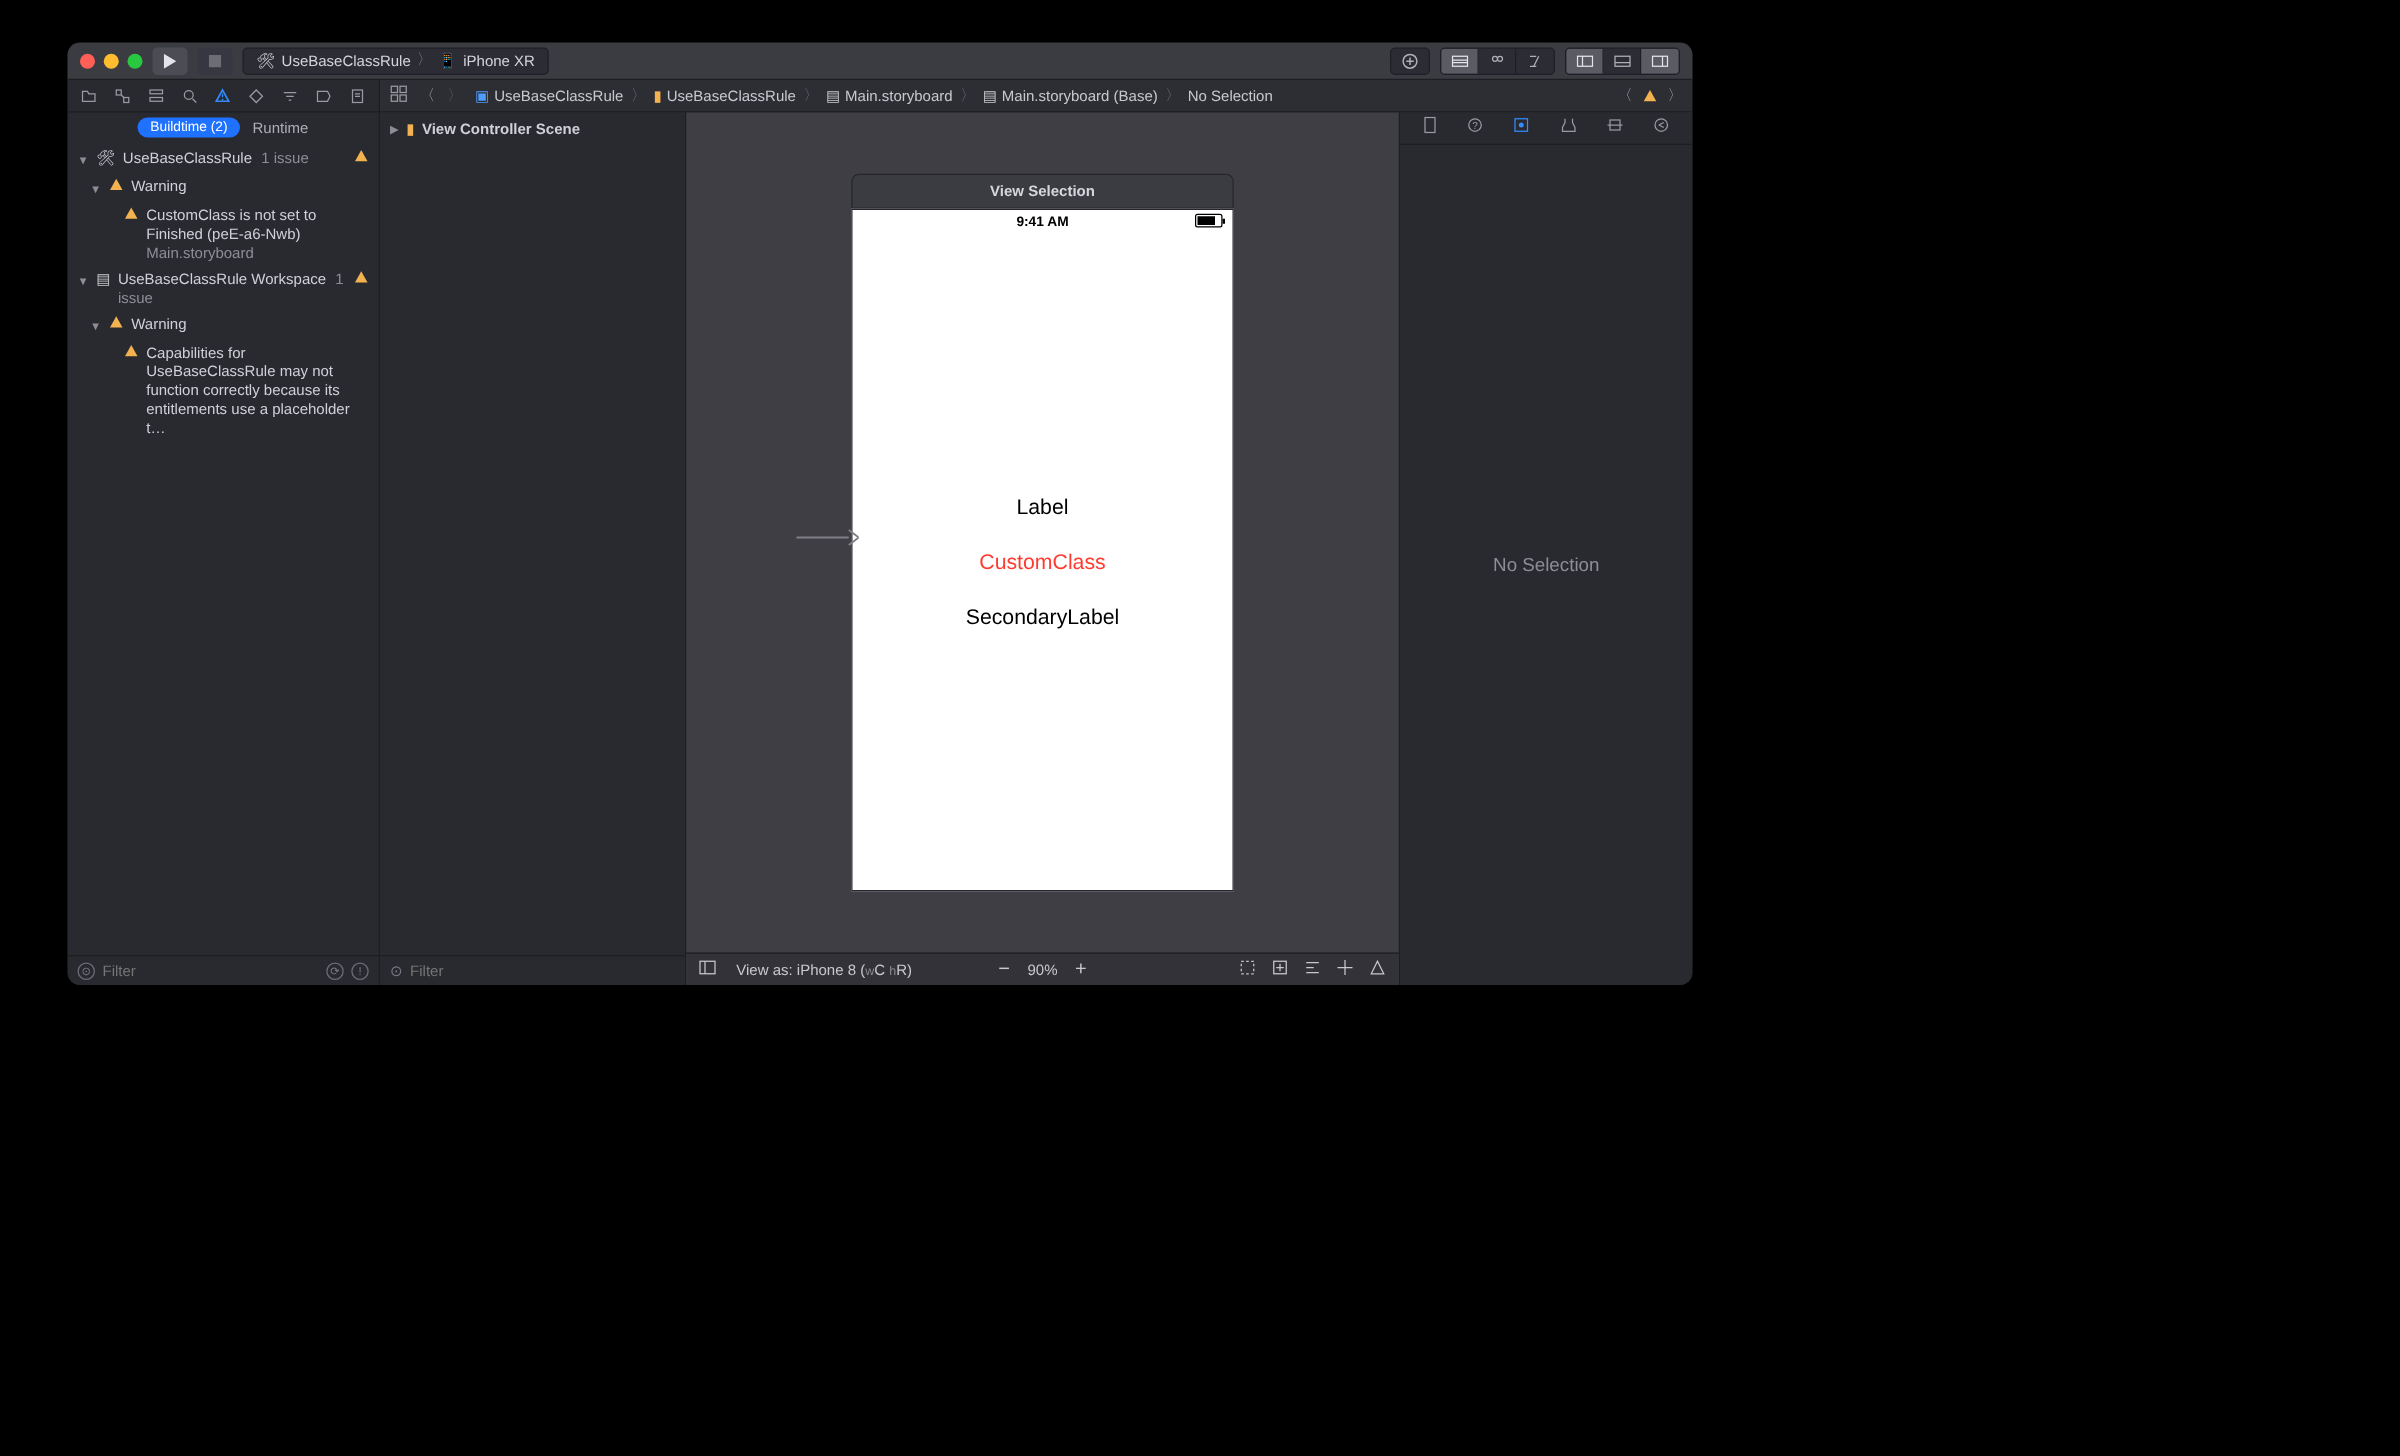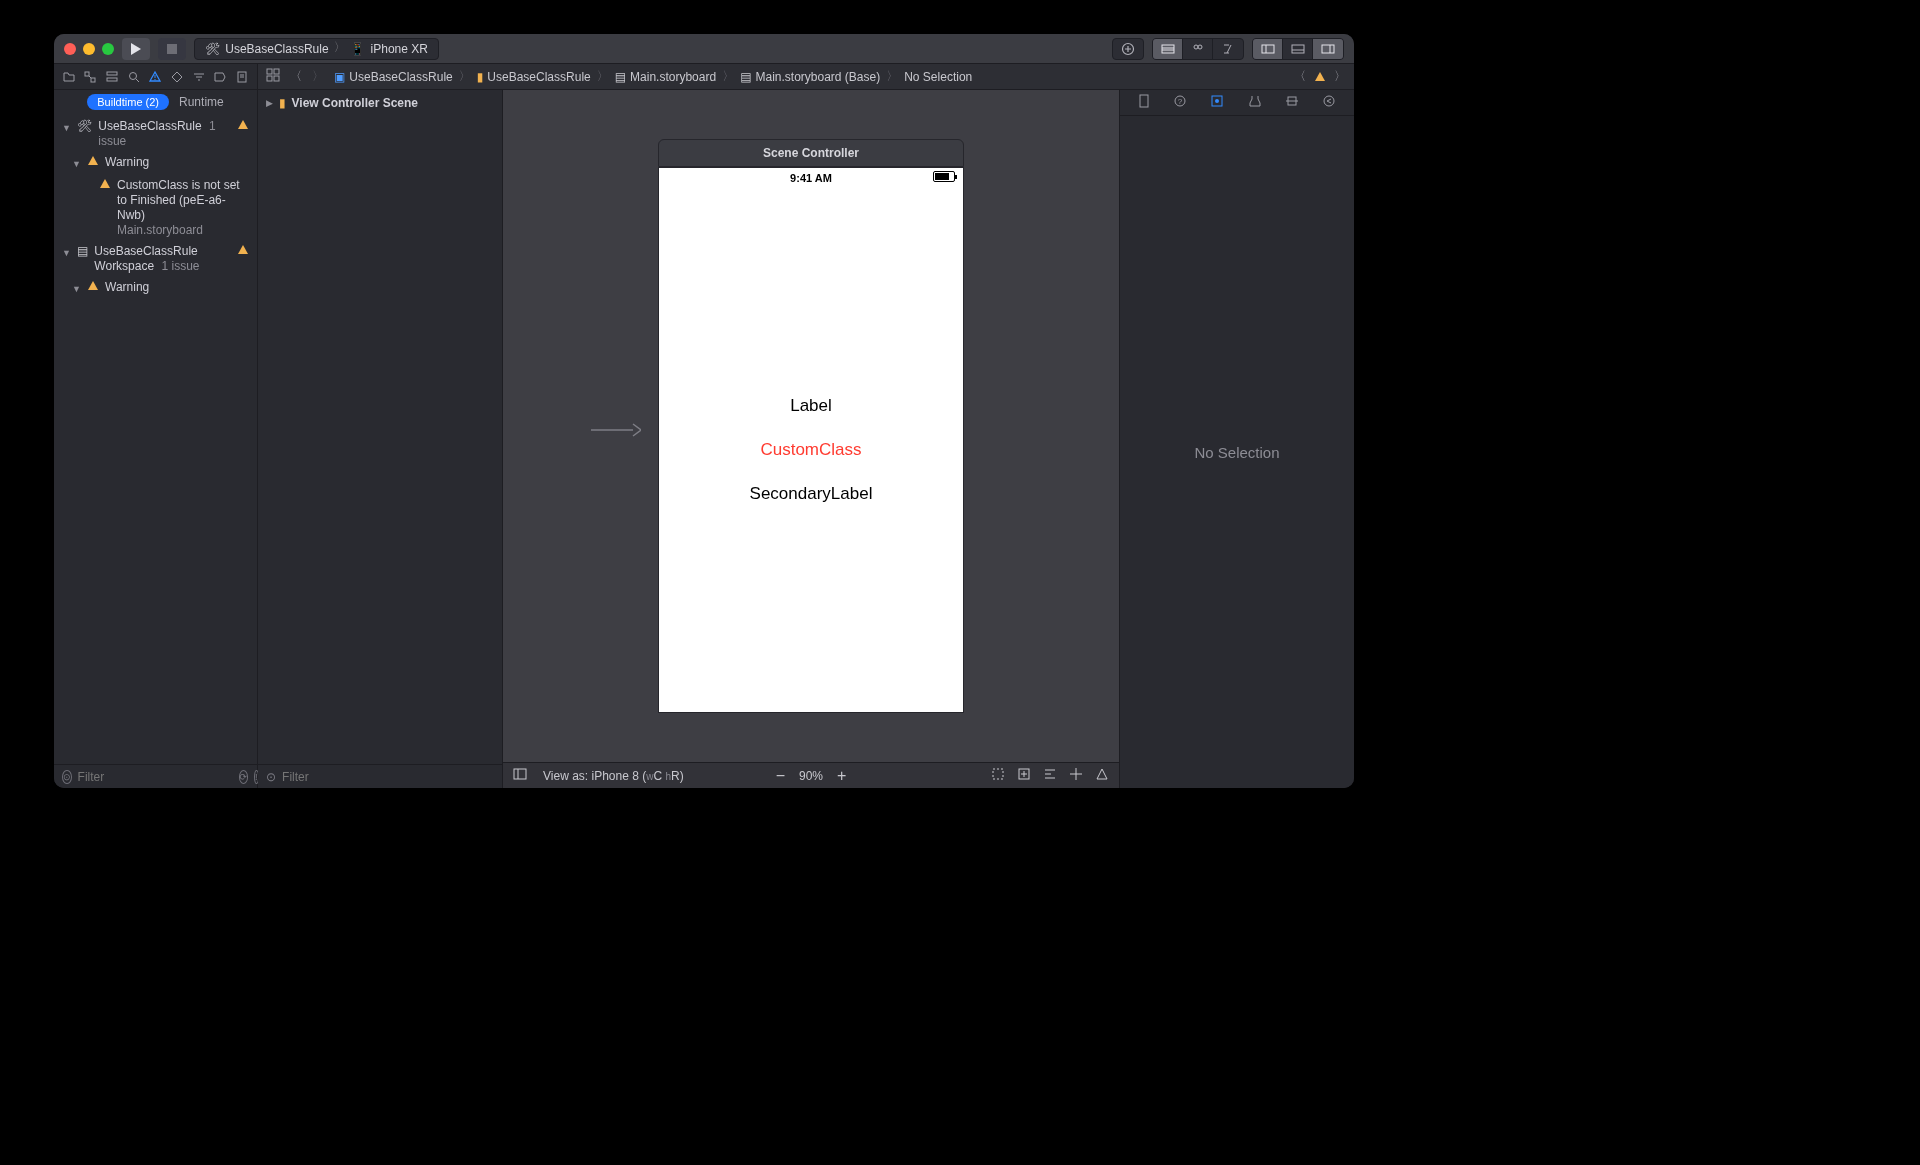--- a/index.html
+++ b/index.html
@@ -33,21 +33,21 @@
 .nav-tab-strip .icon { color:#9a9aa2; }
 .nav-tab-strip .sep { color:#6a6a72; }
 .breadcrumb { display:flex; align-items:center; gap:6px; color:#c8c8ce;}
 .breadcrumb .bc { display:flex; align-items:center; gap:4px;}
 .nav-tab-strip .right { margin-left:auto; display:flex; align-items:center; gap:8px;}
 
 
 .split { flex:1; display:flex; overflow:hidden; }
 
 
-.navigator { width:204px; background:#292a30; border-right:1px solid #1d1d22; display:flex; flex-direction:column; }
+.navigator { width:250px; background:#292a30; border-right:1px solid #1d1d22; display:flex; flex-direction:column; }
 .nav-icons { height:26px; display:flex; align-items:center; justify-content:space-around; border-bottom:1px solid #1d1d22; color:#9a9aa2; padding:0 4px;}
 .nav-icons svg {display:block;}
 .nav-icons .active { color:#328bff; }
 .nav-tabs { display:flex; gap:10px; padding:4px 10px 6px 10px; font-size:12px; color:#adadb5; align-items:center; justify-content:center;}
 .pill { background:#1f72ff; color:#fff; padding:2px 10px; border-radius:10px; font-size:11px;}
 .nav-body { flex:1; overflow:auto; font-size:12px; color:#d0d0d8; }
 .nrow { display:flex; align-items:flex-start; gap:6px; padding:3px 8px 3px 8px; line-height:15px; position:relative;}
 .nrow .disc { width:9px; text-align:center; color:#8d8d95; font-size:9px; padding-top:2px;}
 .nrow .rowtxt { flex:1; }
 .nrow .sub { color:#8d8d95; }
@@ -279,20 +279,29 @@
         </div>
         <div class="nrow ind1">
           <span class="disc">▼</span>
           <span class="tri-warn">
               <svg width="12" height="12" viewBox="0 0 12 12">
                 <path d="M6 1 L11 10 H1 Z" fill="#f2b24f"></path>
               </svg>
             </span>
           <span class="rowtxt">Warning</span>
         </div>
+        <div class="nrow ind2">
+          <span class="disc"></span>
+          <span class="tri-warn">
+              <svg width="12" height="12" viewBox="0 0 12 12">
+                <path d="M6 1 L11 10 H1 Z" fill="#f2b24f"></path>
+              </svg>
+            </span>
+          <span class="rowtxt">Capabilities for UseBaseClassRule may not function correctly because its entitlements use a placeholder t…</span>
+        </div>
       </div>
       <div class="nav-filter">
         <span class="circ">⊙</span>
         <input placeholder="Filter" style="">
         <span class="circ" style="border-color:#6d6d75;">⟳</span>
         <span class="circ">!</span>
       </div>
     </div>
 
     <div style="flex:1; display:flex; flex-direction:column; min-width:0;">
@@ -359,21 +368,21 @@
 
         <div class="canvas">
           <div class="stage">
             <div class="arrow-in">
               <svg width="50" height="20" viewBox="0 0 50 20">
                   <line x1="0" y1="10" x2="42" y2="10" stroke="currentColor" stroke-width="1.5"></line>
                   <path d="M42 4 L50 10 L42 16" stroke="currentColor" fill="none" stroke-width="1.5"></path>
                 </svg>
             </div>
             <div class="vc-wrap">
-              <div class="vc-title">Scene Controller</div>
+              <div class="vc-title">View Selection</div>
               <div class="phone">
                 <div class="phone-status">
                   <span>9:41 AM</span>
                   <span class="battery">
                       <span class="fill"></span>
                     </span>
                 </div>
                 <div class="phone-content">
                   <span class="lbl" style="color:#000">Label</span>
                   <span class="lbl" style="color:#ff3b30">CustomClass</span>

